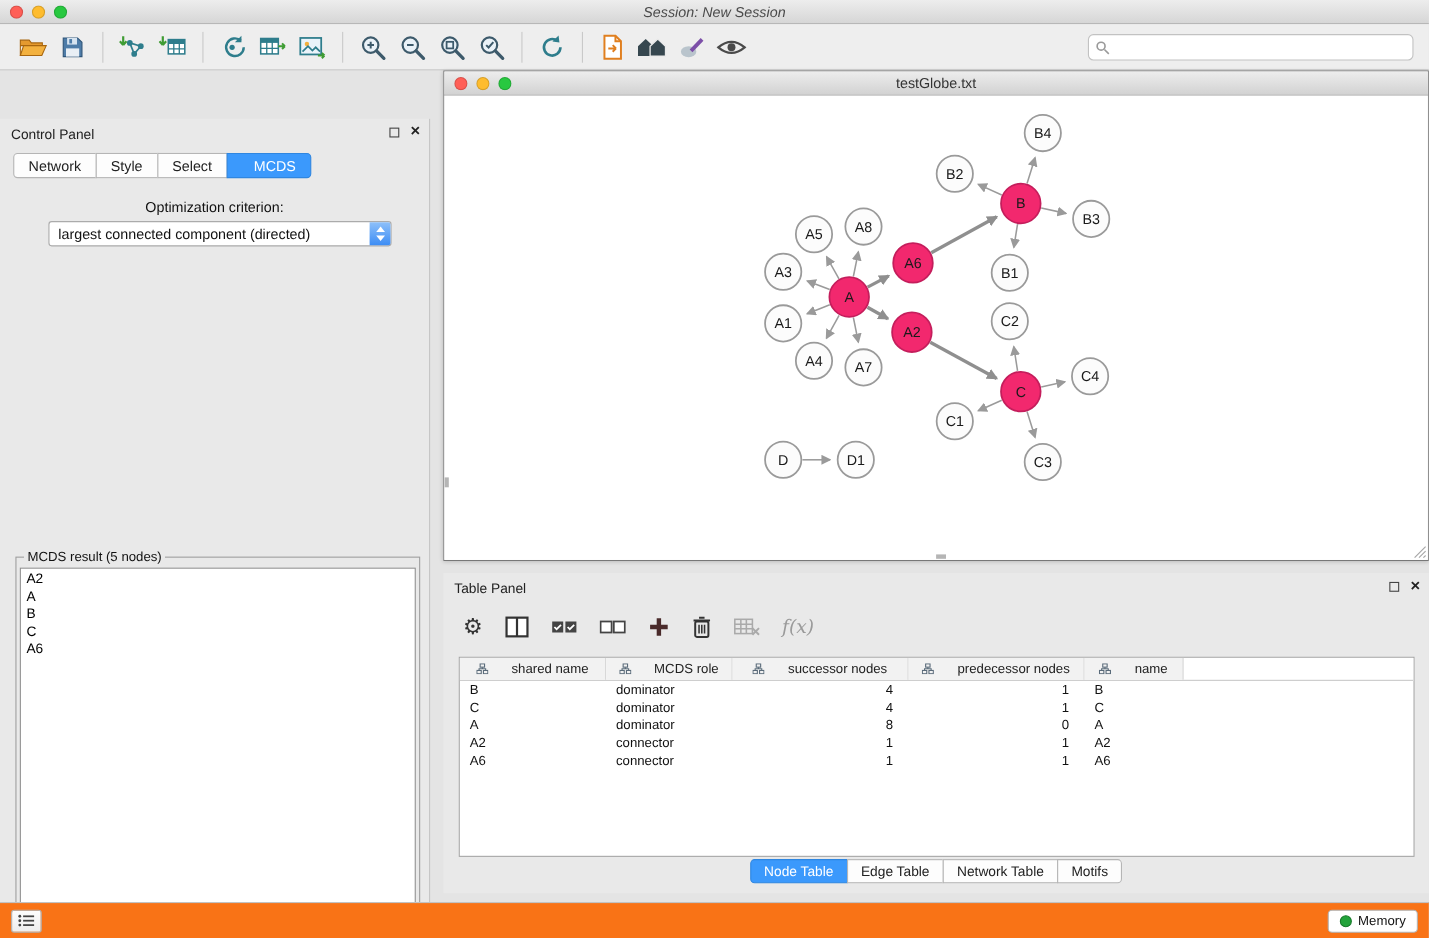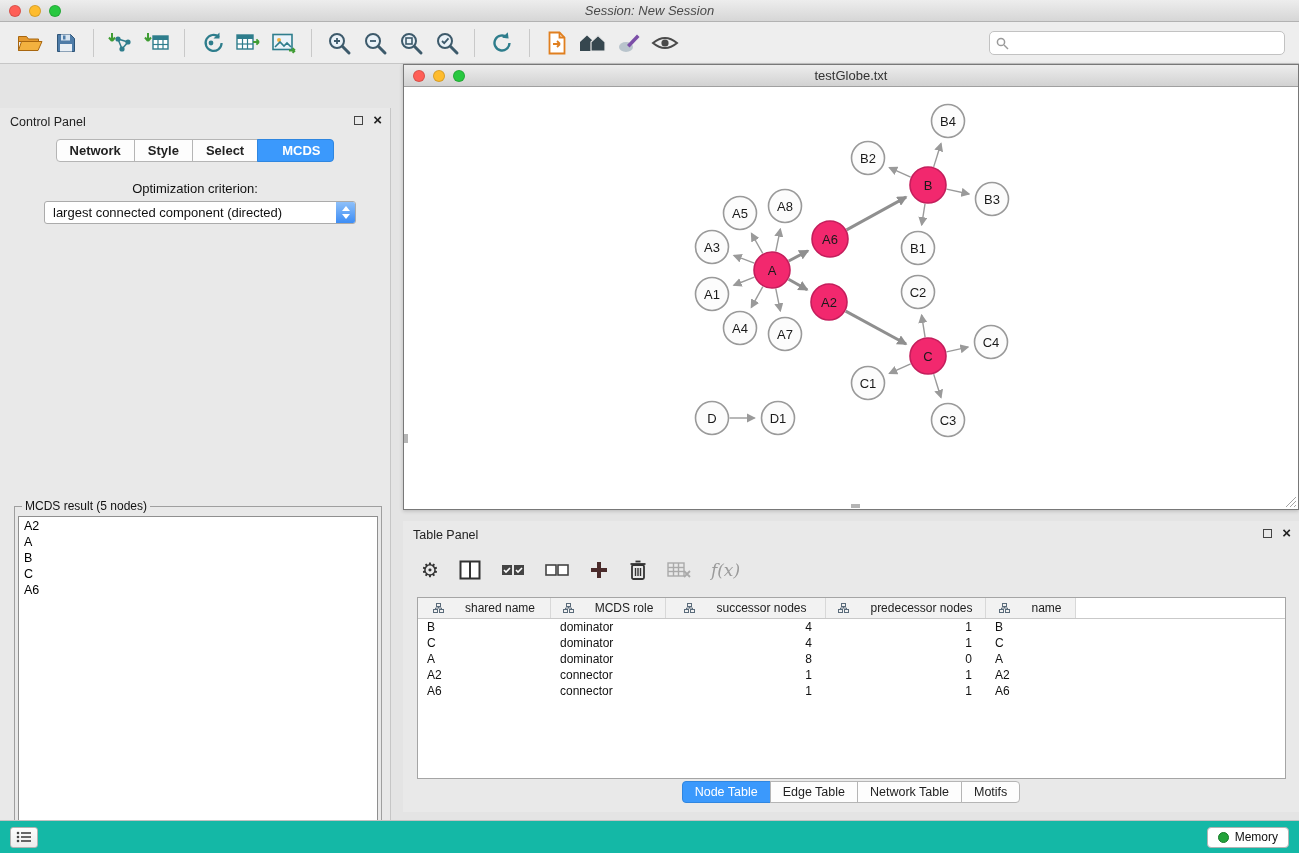--- a/index.html
+++ b/index.html
@@ -32,21 +32,21 @@
     background:#fff; padding:0 8px 0 24px; font-size:12px; font-family:"Liberation Sans",sans-serif; outline:none; }
   .search-glass { position:absolute; left:7px; top:6px; }
 
   
   .control-panel { position:absolute; left:0; top:64px; width:391px; height:756px;
     background:#e9e9e9; border-right:1px solid #c6c6c6;margin-top:44px; }
   .panel-head { position:absolute; left:10px; top:7px; font-size:12.5px; color:#222; }
   .panel-icons { position:absolute; right:8px; top:7px; display:flex; gap:10px; align-items:center; }
   .ph-float { width:9px; height:9px; border:1.5px solid #444; display:inline-block; }
   .ph-close { font-size:15px; font-weight:bold; color:#222; line-height:10px; cursor:pointer; }
-  .cp-tabs { position:absolute; left:0; top:31px; width:100%; display:flex; justify-content:center;font-weight:bold; }
+  .cp-tabs { position:absolute; left:12px; top:31px; width:100%; display:flex; justify-content:flex-start; }
   .cp-tab { padding:3px 13px; font-size:13px; background:#fdfdfd; border:1px solid #b5b5b5;
     margin-left:-1px; color:#222; cursor:pointer; }
   .cp-tab:first-child { border-radius:4px 0 0 4px; margin-left:0; }
   .cp-tab:last-child { border-radius:0 4px 4px 0;padding-left:24px; }
   .cp-tab.active { background:var(--accent-blue,#3B99FC); border-color:#2f86e0; color:#fff; }
   .opt-label { position:absolute; left:0; top:73px; width:100%; text-align:center; font-size:13px; color:#111; }
   .dropdown { position:absolute; left:44px; top:93px; width:312px; height:23px; background:#fff;
     border:1px solid #ababab; border-radius:3px; display:flex; align-items:center; cursor:pointer; }
   .dropdown-text { padding-left:8px; font-size:13px; color:#111; flex:1;
     white-space:nowrap; overflow:hidden; }
@@ -99,21 +99,21 @@
   .num { text-align:right; padding-left:0; padding-right:14px; }
   .table-tabs { position:absolute; left:0; right:0; bottom:9px; display:flex; justify-content:center; }
   .seg-tab { padding:3px 12px; font-size:12.5px; background:#fdfdfd; border:1px solid #b5b5b5;
     margin-left:-1px; color:#222; cursor:pointer; }
   .seg-tab:first-child { border-radius:4px 0 0 4px; margin-left:0; }
   .seg-tab:last-child { border-radius:0 4px 4px 0; }
   .seg-tab.active { background:var(--accent-blue,#3B99FC); border-color:#2f86e0; color:#fff; }
 
   
   .statusbar { position:absolute; left:0; top:820px; width:1299px; height:33px;
-    background:#14b8a6; border-top:1px solid #c2c2c2;
+    background:#f97316; border-top:1px solid #c2c2c2;
     display:flex; align-items:center; justify-content:space-between; padding:0 10px; }
   .list-btn { width:28px; height:21px; background:linear-gradient(#fdfdfd,#ededed);
     border:1px solid #b3b3b3; border-radius:3px; display:flex; align-items:center; justify-content:center; cursor:pointer; }
   .memory-btn { height:21px; padding:0 10px; background:#fff; border:1px solid #b3b3b3; border-radius:4px;
     display:flex; align-items:center; gap:6px; font-size:12px; color:#111; cursor:pointer; }
   .mem-dot { width:11px; height:11px; border-radius:50%; background:var(--memory-dot,#23A33B); border:1px solid #177a2a; }
 </style>
 </head>
 <body>
 

